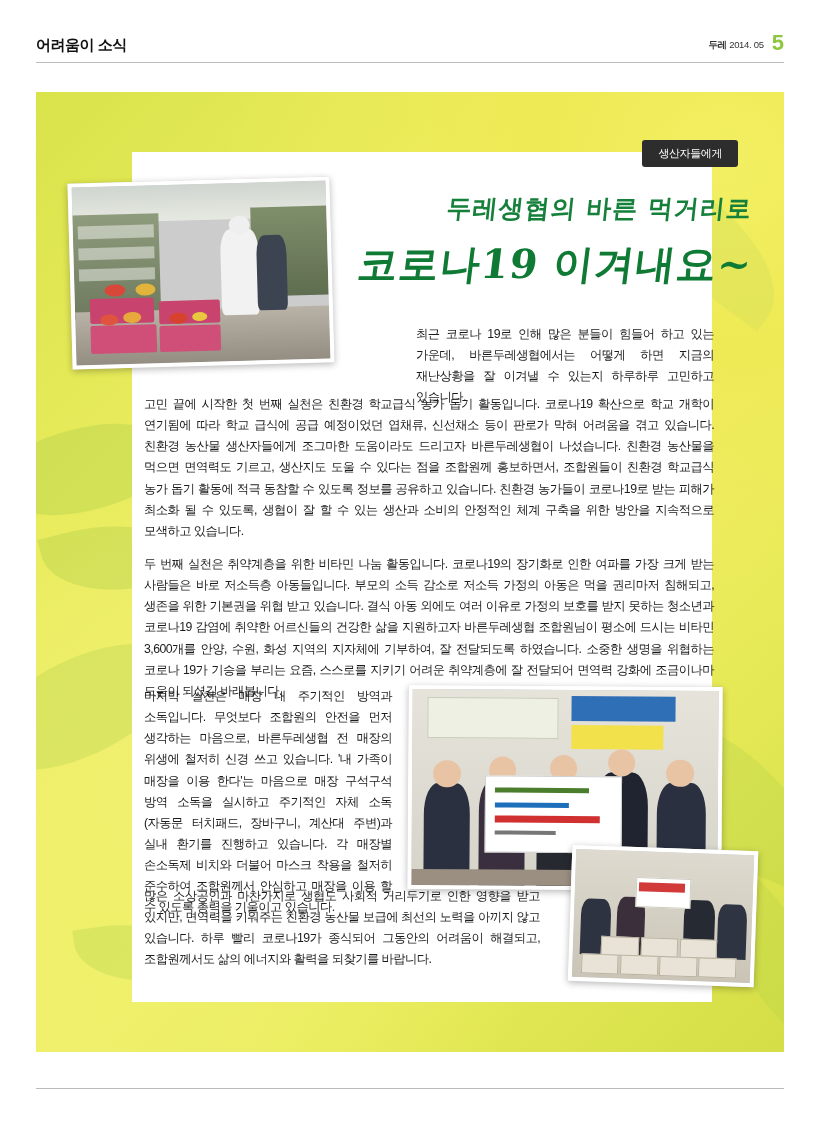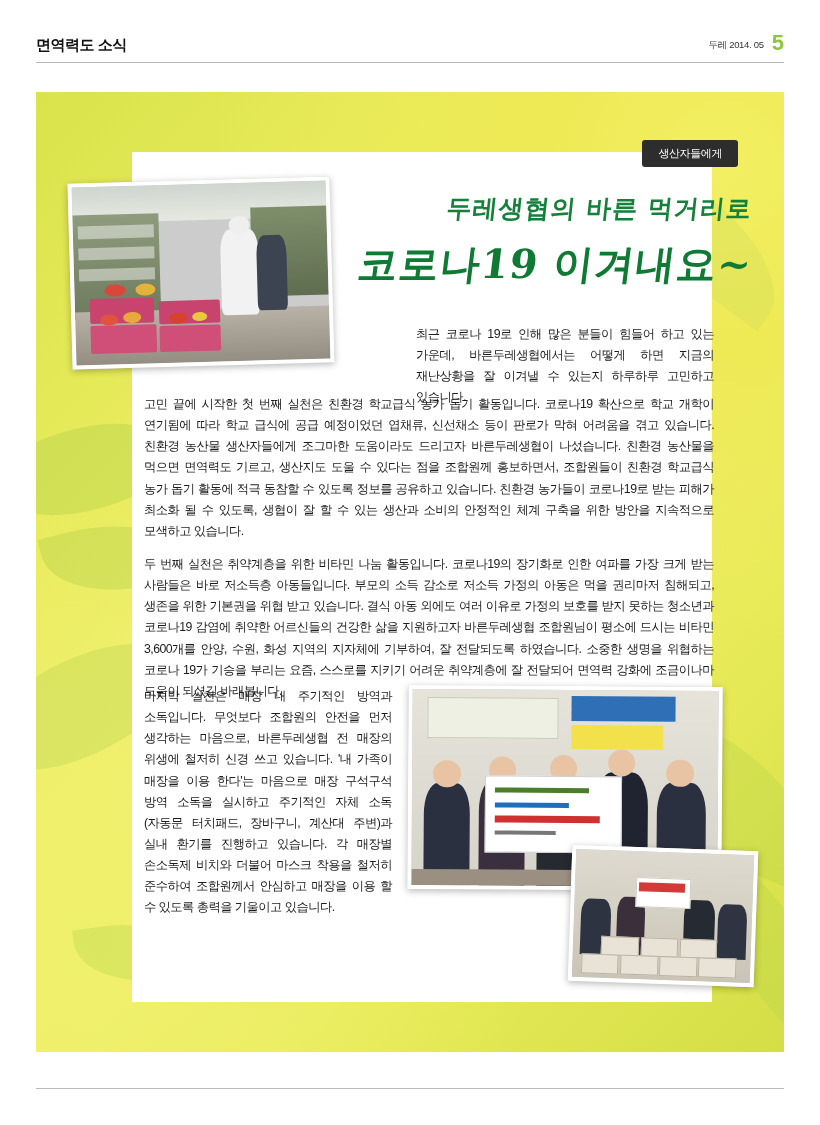--- a/index.html
+++ b/index.html
@@ -39,21 +39,21 @@
     top: 0;
     display: flex;
     align-items: baseline;
     gap: 8px;
   }
   .header-issue {
     font-size: 9.5px;
     color: #333;
     letter-spacing: -0.3px;
   }
-  .header-issue b { font-weight: normal; }
+  .header-issue b { font-weight: bold; }
   .header-pagenum {
     font-size: 22px;
     font-weight: bold;
     color: #8dc63f;
     line-height: 1;
     position: relative;
     top: 2px;
   }
   .header-rule {
     position: absolute;
@@ -250,21 +250,21 @@
   .para-2 { left: 108px; top: 462px; width: 570px; }
   .para-3 { left: 108px; top: 594px; width: 248px; }
   .para-4 { left: 108px; top: 794px; width: 396px; }
 
   p { margin: 0; }
 </style>
 </head>
 <body>
 
 <div class="page-header">
-  <div class="header-title">면역력도 소식</div>
+  <div class="header-title">어려움이 소식</div>
   <div class="header-right">
     <div class="header-issue">
       <b>두레</b>
       <span>2014. 05</span>
     </div>
     <div class="header-pagenum">5</div>
   </div>
   <div class="header-rule"></div>
 </div>
 
@@ -309,20 +309,21 @@
 
   <div class="headline">
     <span class="line1">두레생협의 바른 먹거리로</span>
     <span class="line2">코로나19 이겨내요~</span>
   </div>
 
   <p class="body-text para-intro">최근 코로나 19로 인해 많은 분들이 힘들어 하고 있는 가운데, 바른두레생협에서는 어떻게 하면 지금의 재난상황을 잘 이겨낼 수 있는지 하루하루 고민하고 있습니다.</p>
   <p class="body-text para-1">고민 끝에 시작한 첫 번째 실천은 친환경 학교급식 농가 돕기 활동입니다. 코로나19 확산으로 학교 개학이 연기됨에 따라 학교 급식에 공급 예정이었던 엽채류, 신선채소 등이 판로가 막혀 어려움을 겪고 있습니다. 친환경 농산물 생산자들에게 조그마한 도움이라도 드리고자 바른두레생협이 나섰습니다. 친환경 농산물을 먹으면 면역력도 기르고, 생산지도 도울 수 있다는 점을 조합원께 홍보하면서, 조합원들이 친환경 학교급식 농가 돕기 활동에 적극 동참할 수 있도록 정보를 공유하고 있습니다. 친환경 농가들이 코로나19로 받는 피해가 최소화 될 수 있도록, 생협이 잘 할 수 있는 생산과 소비의 안정적인 체계 구축을 위한 방안을 지속적으로 모색하고 있습니다.</p>
   <p class="body-text para-2">두 번째 실천은 취약계층을 위한 비타민 나눔 활동입니다. 코로나19의 장기화로 인한 여파를 가장 크게 받는 사람들은 바로 저소득층 아동들입니다. 부모의 소득 감소로 저소득 가정의 아동은 먹을 권리마저 침해되고, 생존을 위한 기본권을 위협 받고 있습니다. 결식 아동 외에도 여러 이유로 가정의 보호를 받지 못하는 청소년과 코로나19 감염에 취약한 어르신들의 건강한 삶을 지원하고자 바른두레생협 조합원님이 평소에 드시는 비타민 3,600개를 안양, 수원, 화성 지역의 지자체에 기부하여, 잘 전달되도록 하였습니다. 소중한 생명을 위협하는 코로나 19가 기승을 부리는 요즘, 스스로를 지키기 어려운 취약계층에 잘 전달되어 면역력 강화에 조금이나마 도움이 되셨길 바래봅니다.</p>
   <p class="body-text para-3">마지막 실천은 매장 내 주기적인 방역과 소독입니다. 무엇보다 조합원의 안전을 먼저 생각하는 마음으로, 바른두레생협 전 매장의 위생에 철저히 신경 쓰고 있습니다. '내 가족이 매장을 이용 한다'는 마음으로 매장 구석구석 방역 소독을 실시하고 주기적인 자체 소독(자동문 터치패드, 장바구니, 계산대 주변)과 실내 환기를 진행하고 있습니다. 각 매장별 손소독제 비치와 더불어 마스크 착용을 철저히 준수하여 조합원께서 안심하고 매장을 이용 할 수 있도록 총력을 기울이고 있습니다.</p>
+  <p class="body-text para-4">많은 소상공인과 마찬가지로 생협도 사회적 거리두기로 인한 영향을 받고 있지만, 면역력을 키워주는 친환경 농산물 보급에 최선의 노력을 아끼지 않고 있습니다. 하루 빨리 코로나19가 종식되어 그동안의 어려움이 해결되고, 조합원께서도 삶의 에너지와 활력을 되찾기를 바랍니다.</p>
 
   <div class="photo photo-donate">
     <div class="photo-inner">
       <div class="dn-wall"></div>
       <div class="dn-banner"></div>
       <div class="dn-banner2"></div>
       <div class="dn-banner3"></div>
       <div class="dn-person" style="left:4%;width:15%;height:52%;"></div>
       <div class="dn-head" style="left:7%;bottom:50%;width:9%;height:14%;"></div>
       <div class="dn-person" style="left:22%;width:15%;height:54%;background:#3a2f3e;"></div>

